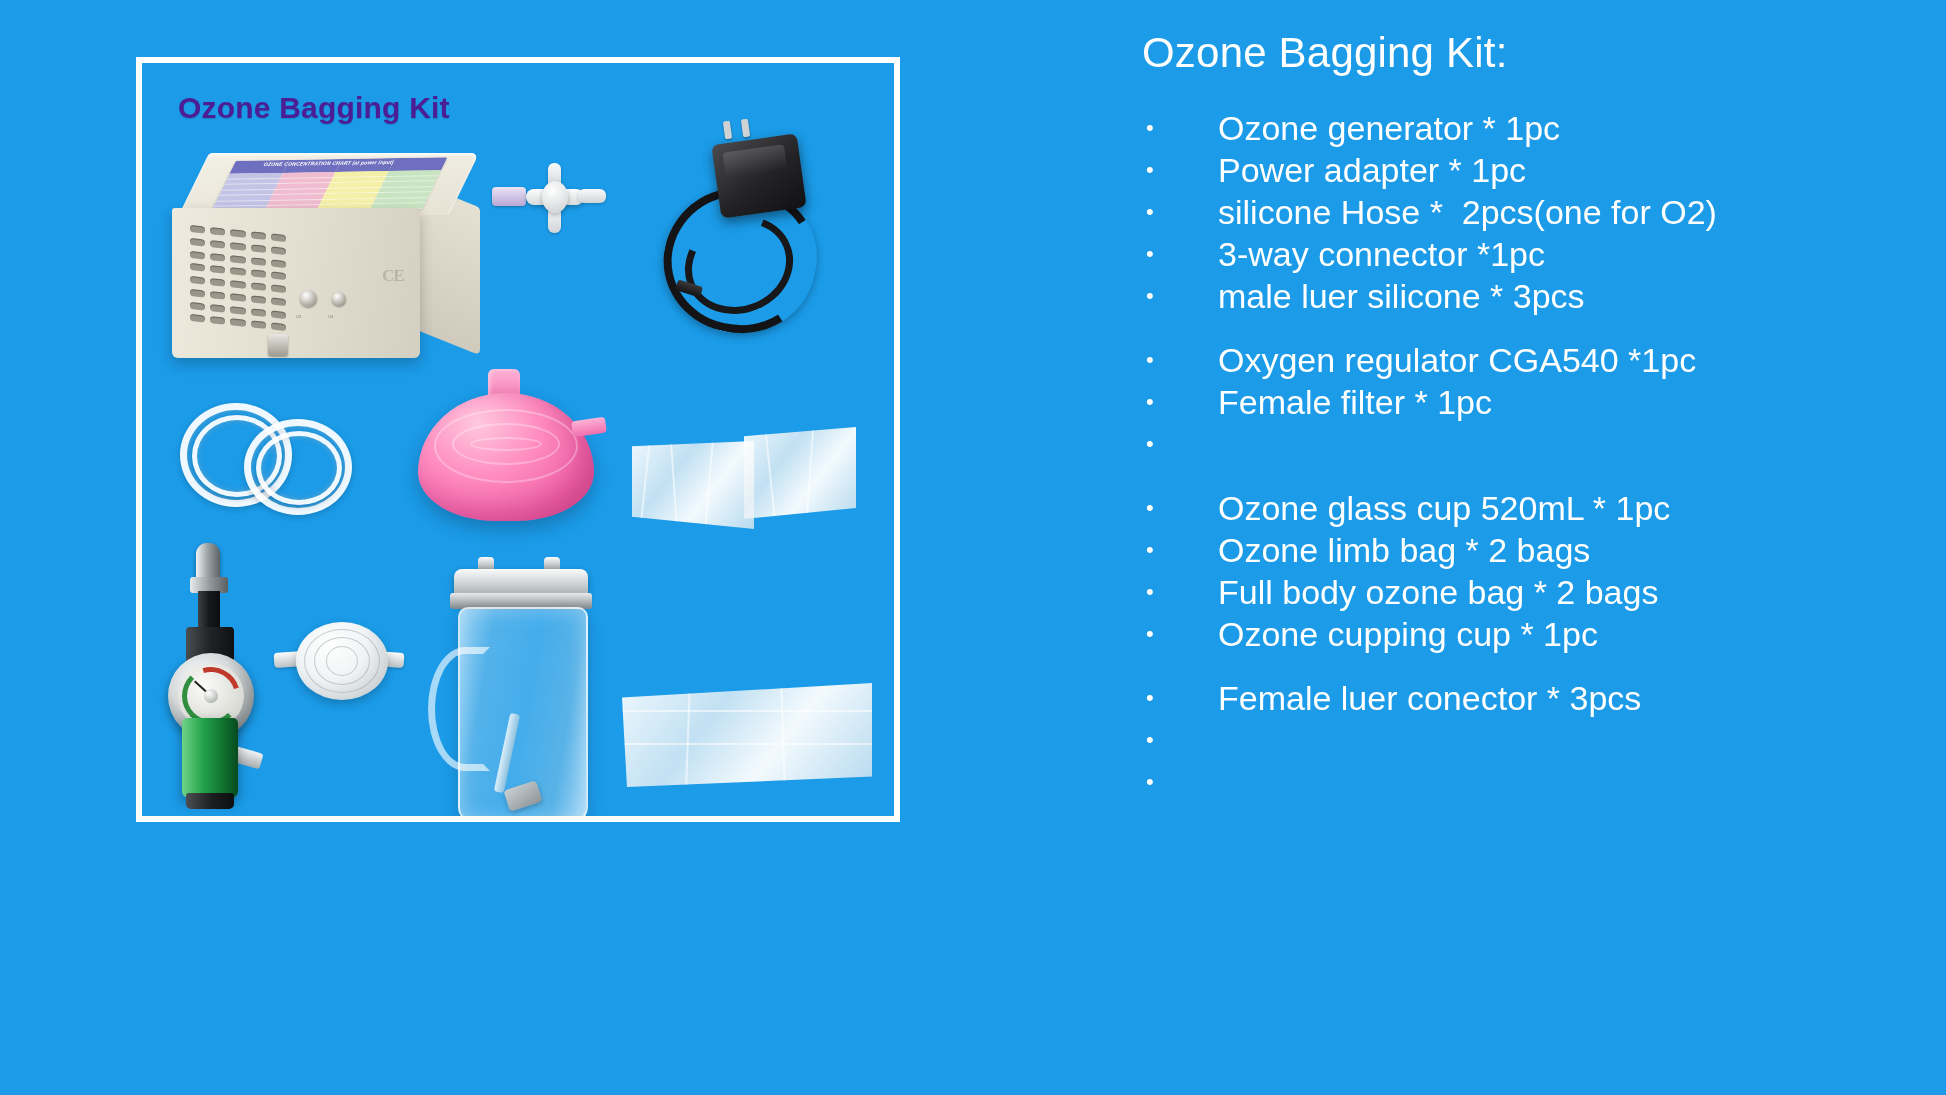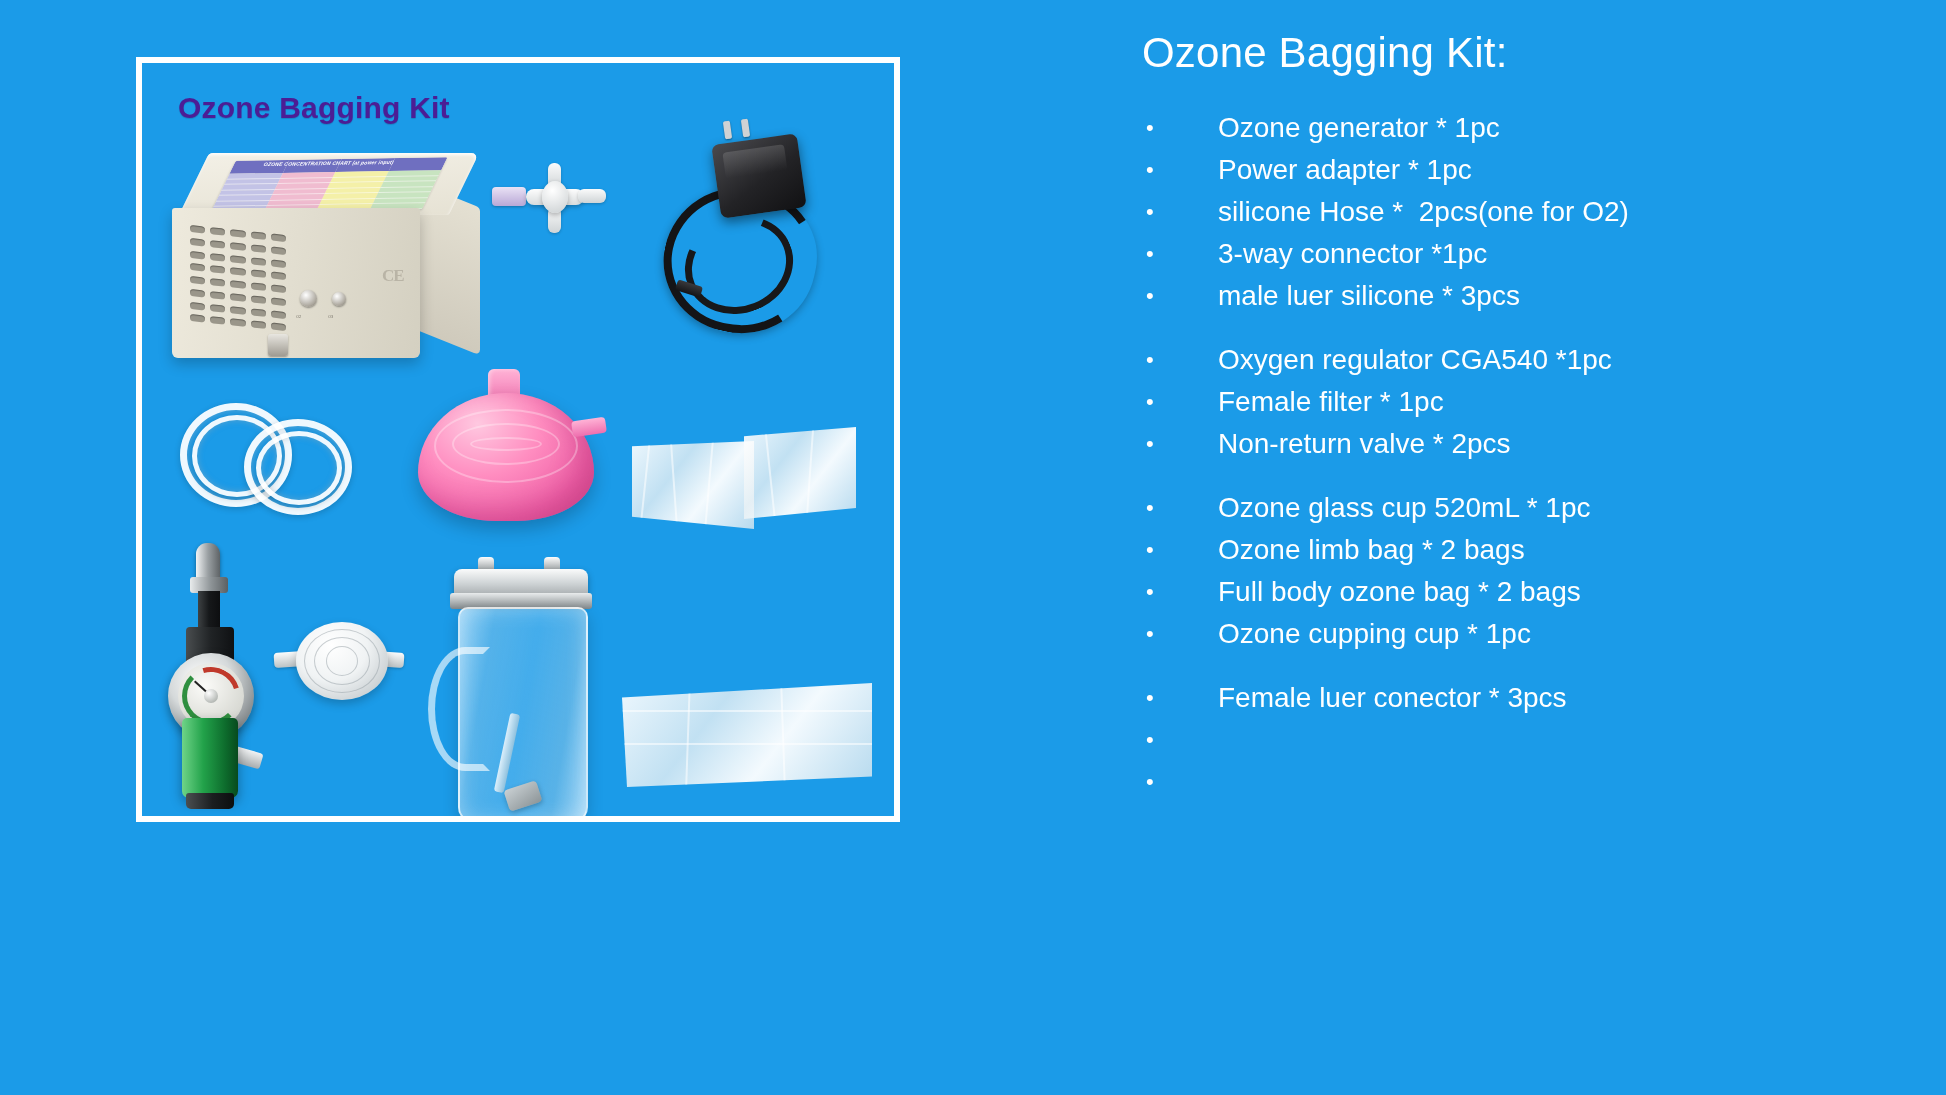--- a/index.html
+++ b/index.html
@@ -227,21 +227,21 @@
   #spec-title{
     font-size:42px;color:#ffffff;font-weight:normal;
     line-height:1.1;margin:0 0 34px 0;letter-spacing:.2px;
   }
   .spec-group{margin:0 0 28px 0;}
   .spec-line{display:flex;align-items:flex-start;margin:0 0 6px 0;}
   .spec-bullet{
     width:72px;flex:0 0 72px;color:#ffffff;font-size:22px;line-height:36px;
     text-align:left;padding-left:4px;
   }
-  .spec-text{color:#ffffff;font-size:28px;line-height:36px;white-space:pre;}
+  .spec-text{color:#ffffff;font-size:34px;line-height:36px;white-space:pre;}
 </style>
 </head>
 <body>
 
 <div id="photo-panel">
 
   <div id="photo-caption">Ozone Bagging Kit</div>
 
   <div class="prod" id="generator">
     <div class="gen-right"></div>
@@ -500,21 +500,20 @@
     <div class="spec-line">
       <span class="spec-bullet">•</span>
       <span class="spec-text">Oxygen regulator CGA540 *1pc</span>
     </div>
     <div class="spec-line">
       <span class="spec-bullet">•</span>
       <span class="spec-text">Female filter * 1pc</span>
     </div>
     <div class="spec-line">
       <span class="spec-bullet">•</span>
-      <span class="spec-text">Non-return valve * 2pcs</span>
     </div>
   </div>
 
   <div class="spec-group">
     <div class="spec-line">
       <span class="spec-bullet">•</span>
       <span class="spec-text">Ozone glass cup 520mL * 1pc</span>
     </div>
     <div class="spec-line">
       <span class="spec-bullet">•</span>

